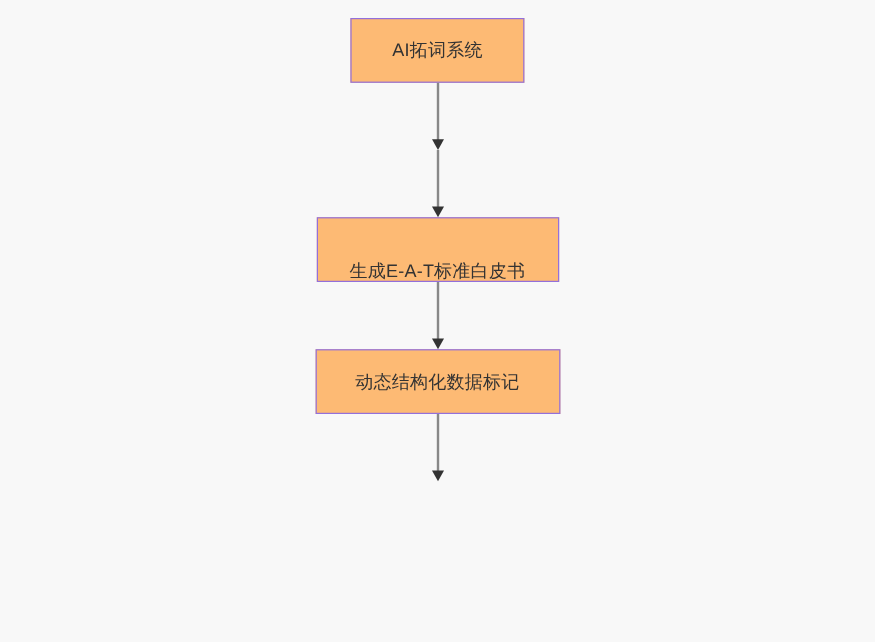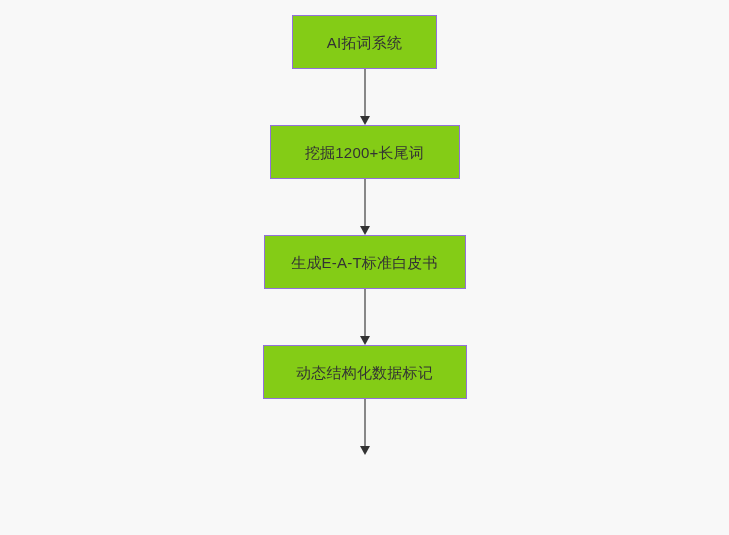--- a/index.html
+++ b/index.html
@@ -31,40 +31,40 @@
     flex-direction: column;
     align-items: center;
     justify-content: flex-start;
     padding-top: 15px;
     box-sizing: border-box;
   }
 
   .node-box {
     box-sizing: border-box;
     height: 54px;
-    background: #84cc16;
+    background: #fdba74;
     border: 1.5px solid #9370db;
     border-radius: 0px;
     display: flex;
     align-items: center;
     justify-content: center;
     flex: 0 0 auto;
   }
 
   .node-label {
     color: #333333;
     font-size: 15px;
     line-height: 1;
     letter-spacing: 0.2px;
     white-space: nowrap;
   }
 
   .node-1 { width: 145px; }
   .node-2 { width: 190px; }
-  .node-3 { width: 202px; }
+  .node-3 { width: 202px; align-items: flex-end; }
   .node-4 { width: 204px; text-align: center; }
   .node-5 { width: 236px; }
 
   .connector {
     position: relative;
     width: 14px;
     height: 56px;
     flex: 0 0 auto;
   }
   .connector .conn-line {
@@ -96,23 +96,20 @@
 
     <div class="node-box node-1">
       <span class="node-label">AI拓词系统</span>
     </div>
 
     <div class="connector">
       <div class="conn-line"></div>
       <div class="conn-arrow"></div>
     </div>
 
-    <div class="node-box node-2">
-      <span class="node-label">挖掘1200+长尾词</span>
-    </div>
 
     <div class="connector">
       <div class="conn-line"></div>
       <div class="conn-arrow"></div>
     </div>
 
     <div class="node-box node-3">
       <span class="node-label">生成E-A-T标准白皮书</span>
     </div>
 

